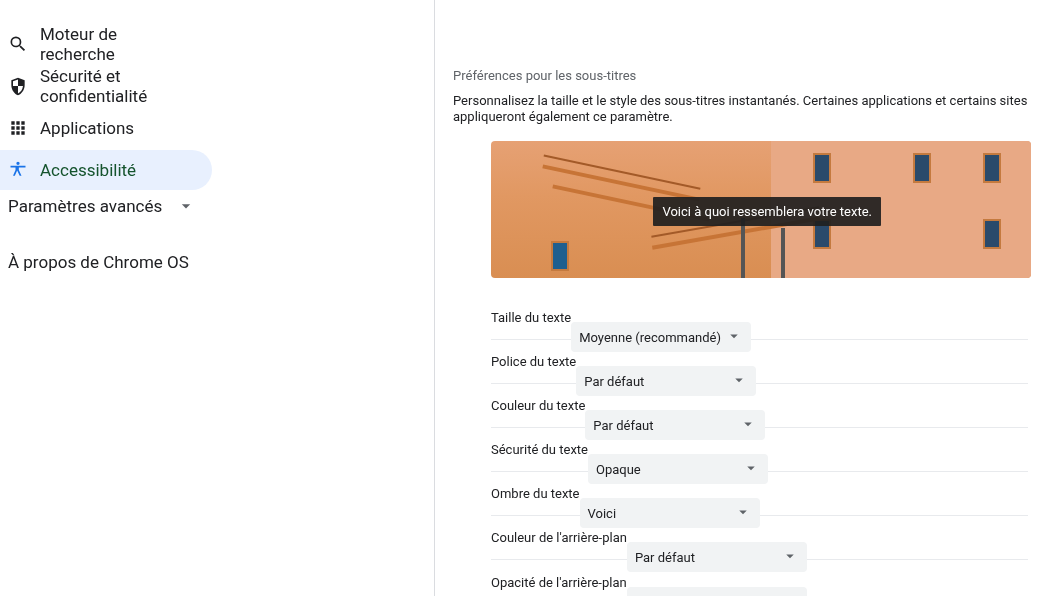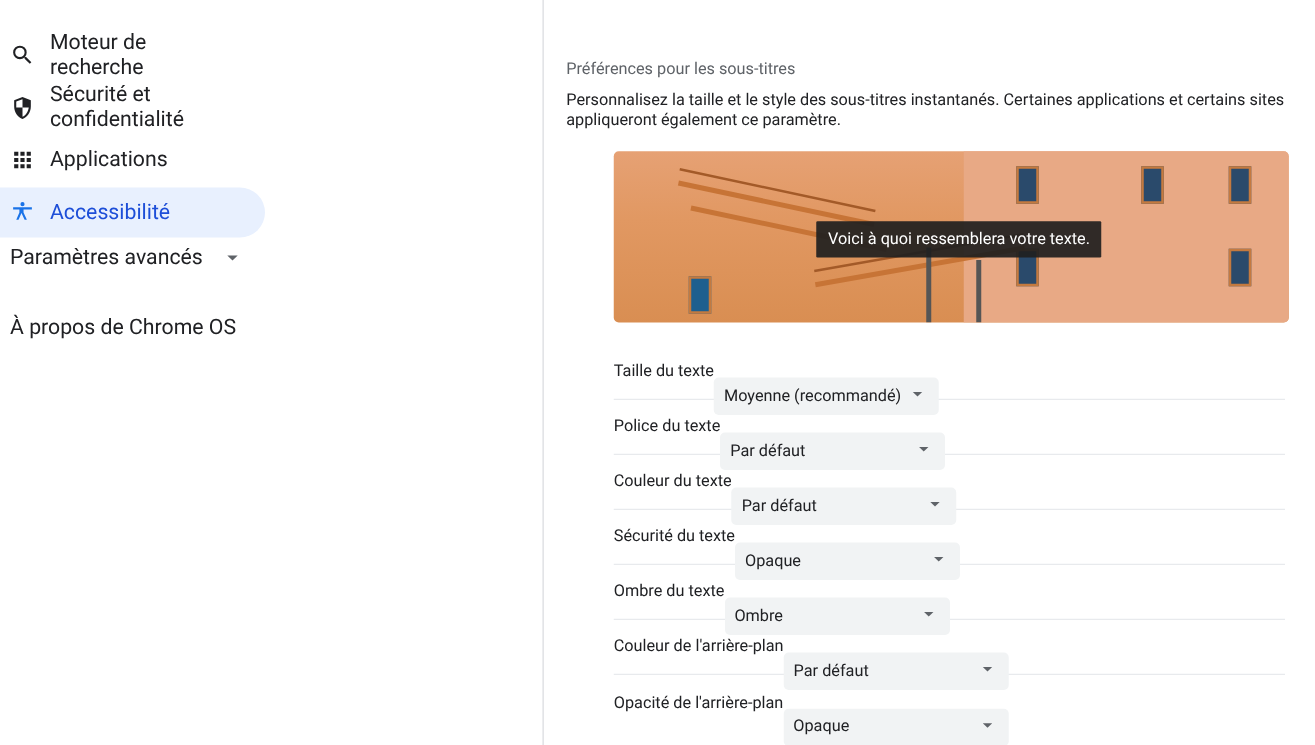--- a/index.html
+++ b/index.html
@@ -28,21 +28,21 @@
     border-radius: 0 20px 20px 0;
     color: #202124;
   }
   .nav-item.partial {
     height: 20px;
     align-items: flex-start;
     overflow: hidden;
   }
   .nav-item.active {
     background: #e8f0fe;
-    color: #1d4ed8;
+    color: #14532d;
     text-align: right;
   }
   .nav-item.active .nav-icon svg { fill: #1a73e8; }
   .nav-icon {
     width: 20px;
     height: 20px;
     margin-right: 12px;
     display: flex;
     align-items: center;
     justify-content: center;
@@ -75,21 +75,21 @@
     height: 100%;
   }
   .main {
     flex: 1;
     padding: 0 24px 0 18px;
     overflow: hidden;
   }
   .section-title {
     color: #5f6368;
     font-size: 13px;
-    margin-top: 48px;
+    margin-top: 68px;
     margin-bottom: 10px;
   }
   .section-desc {
     font-size: 13px;
     color: #202124;
     line-height: 16px;
     margin-bottom: 16px;
   }
   .preview-wrap {
     padding-left: 38px;
@@ -266,21 +266,21 @@
       <div class="select">
         <span>Opaque</span>
         <span class="arrow"><svg viewBox="0 0 24 24">
               <path d="M7 10l5 5 5-5z"></path>
             </svg></span>
       </div>
     </div>
     <div class="pref-row">
       <span class="pref-label">Ombre du texte</span>
       <div class="select">
-        <span>Ombre</span>
+        <span>Voici</span>
         <span class="arrow"><svg viewBox="0 0 24 24">
               <path d="M7 10l5 5 5-5z"></path>
             </svg></span>
       </div>
     </div>
     <div class="pref-row">
       <span class="pref-label">Couleur de l'arrière-plan</span>
       <div class="select">
         <span>Par défaut</span>
         <span class="arrow"><svg viewBox="0 0 24 24">

